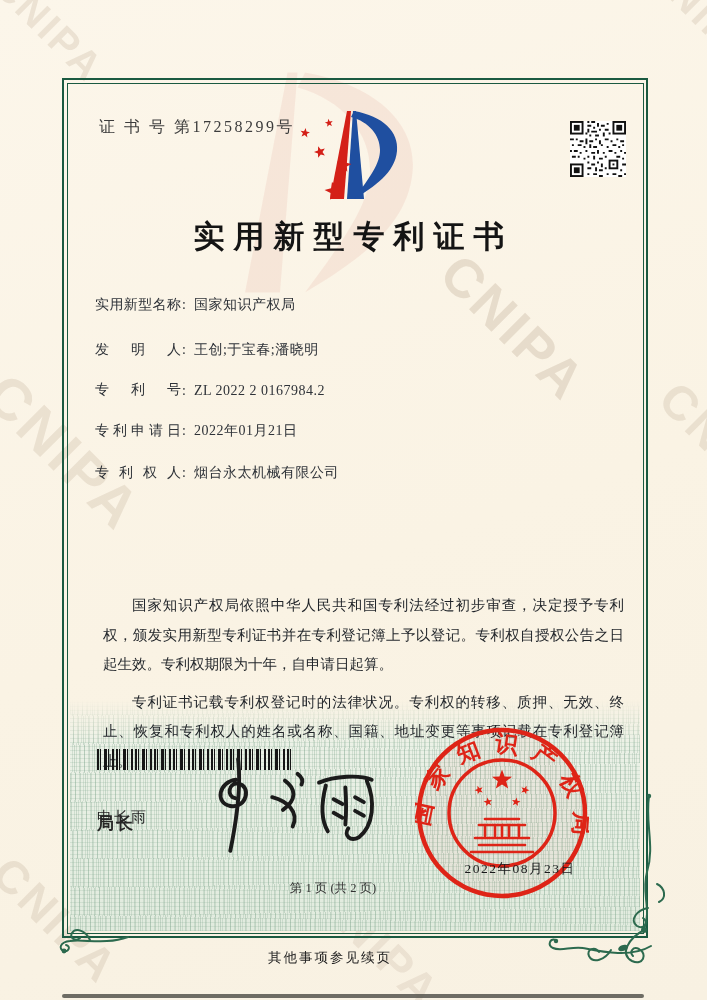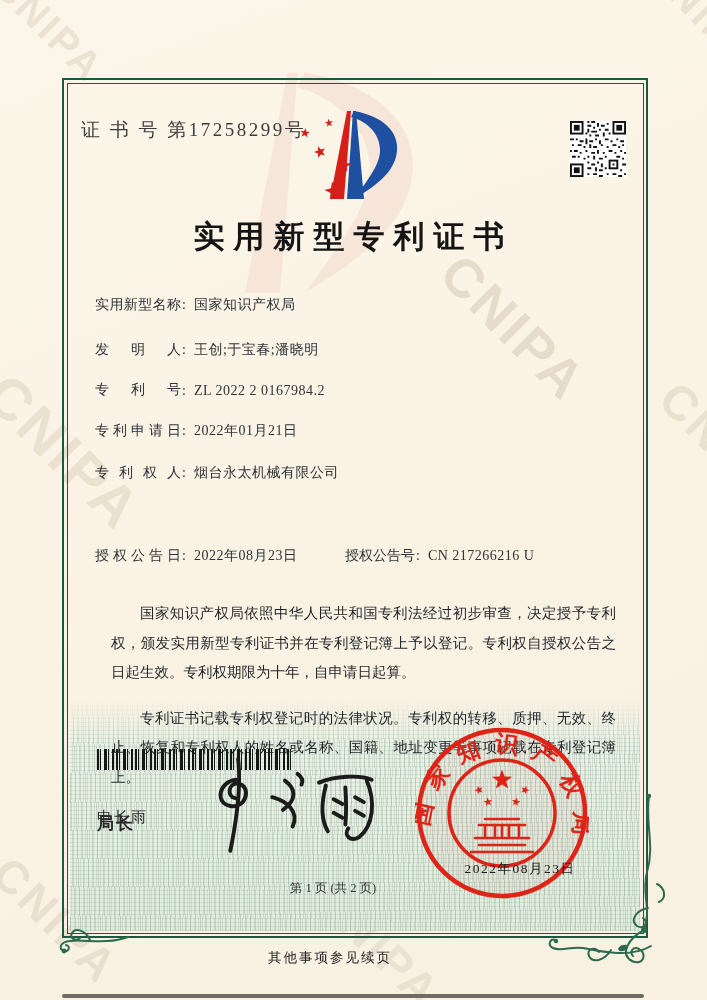--- a/index.html
+++ b/index.html
@@ -41,39 +41,39 @@
     position:absolute;left:70px;top:700px;width:570px;height:231px;
     background:
       repeating-linear-gradient(88deg,rgba(120,160,135,0.30) 0 1px,rgba(255,255,255,0) 1px 5px),
       repeating-linear-gradient(92deg,rgba(120,160,135,0.22) 0 1px,rgba(255,255,255,0) 1px 4px),
       repeating-linear-gradient(0deg,rgba(130,170,145,0.20) 0 1px,rgba(255,255,255,0) 1px 4px),
       linear-gradient(#edf2e8,#e1ebde);
     -webkit-mask-image:linear-gradient(to bottom,transparent,#000 45px);
     mask-image:linear-gradient(to bottom,transparent,#000 45px);
   }
   
-  .cert-no{position:absolute;left:81px;top:117px;font-size:19px;letter-spacing:2.5px;color:#3c3c3c;}
+  .cert-no{position:absolute;left:99px;top:117px;font-size:16px;letter-spacing:2.5px;color:#3c3c3c;}
   .logo{position:absolute;left:288px;top:106px;}
   .qr{position:absolute;left:570px;top:121px;}
   .title{
     position:absolute;left:0;right:0;top:216px;margin:0;
     text-align:center;font-size:31px;font-weight:bold;letter-spacing:9px;color:#141414;
   }
   
   .field-row{position:absolute;left:95px;font-size:14px;color:#2e3238;white-space:nowrap;}
   .f-label{display:inline-block;width:86px;text-align:justify;text-align-last:justify;vertical-align:bottom;}
   .f-colon{margin:0 8px 0 1px;}
   .f-value{letter-spacing:0.5px;}
   .grant-no{position:absolute;left:250px;top:0;white-space:nowrap;}
   
   .body-text{
     position:absolute;left:95px;top:583px;width:537px;
     font-size:14.5px;line-height:29.5px;text-align:justify;color:#1f2328;
   }
-  .body-text p{margin:16px;text-indent:2em;}
+  .body-text p{margin:8px;text-indent:2em;}
   
   .barcode{
     position:absolute;left:97px;top:749px;width:194px;height:21px;
     background:repeating-linear-gradient(90deg,
       #161616 0 2px,transparent 2px 3px,
       #161616 3px 4px,transparent 4px 7px,
       #161616 7px 10px,transparent 10px 11px,
       #161616 11px 12px,transparent 12px 15px,
       #161616 15px 17px,transparent 17px 19px);
   }
@@ -189,26 +189,20 @@
     <span class="f-label">发明人</span><span class="f-colon">:</span><span class="f-value">王创;于宝春;潘晓明</span>
   </div>
   <div class="field-row" style="top:381px">
     <span class="f-label">专利号</span><span class="f-colon">:</span><span class="f-value">ZL 2022 2 0167984.2</span>
   </div>
   <div class="field-row" style="top:422px">
     <span class="f-label">专利申请日</span><span class="f-colon">:</span><span class="f-value">2022年01月21日</span>
   </div>
   <div class="field-row" style="top:464px">
     <span class="f-label">专利权人</span><span class="f-colon">:</span><span class="f-value">烟台永太机械有限公司</span>
-  </div>
-  <div class="field-row" style="top:547px">
-    <span class="f-label">授权公告日</span><span class="f-colon">:</span><span class="f-value">2022年08月23日</span>
-    <span class="grant-no">
-      <span>授权公告号</span><span class="f-colon">:</span><span class="f-value">CN 217266216 U</span>
-    </span>
   </div>
 
   <div class="body-text">
     <p>国家知识产权局依照中华人民共和国专利法经过初步审查，决定授予专利权，颁发实用新型专利证书并在专利登记簿上予以登记。专利权自授权公告之日起生效。专利权期限为十年，自申请日起算。</p>
     <p>专利证书记载专利权登记时的法律状况。专利权的转移、质押、无效、终止、恢复和专利权人的姓名或名称、国籍、地址变更等事项记载在专利登记簿上。</p>
   </div>
 
   <div class="barcode"></div>
 
   <div class="director-title">局长</div>

